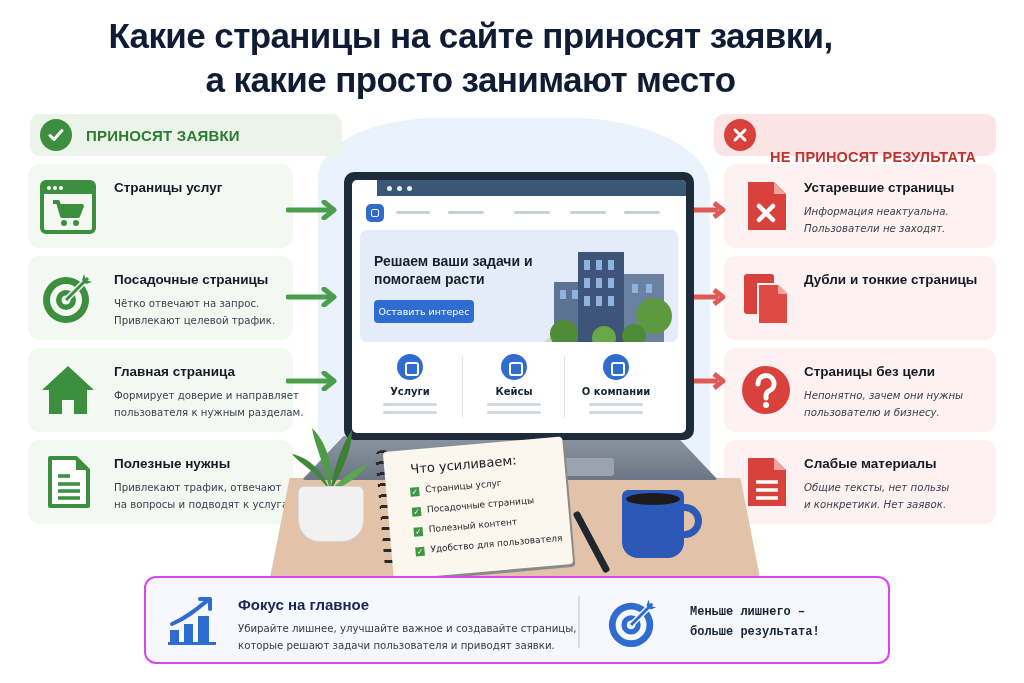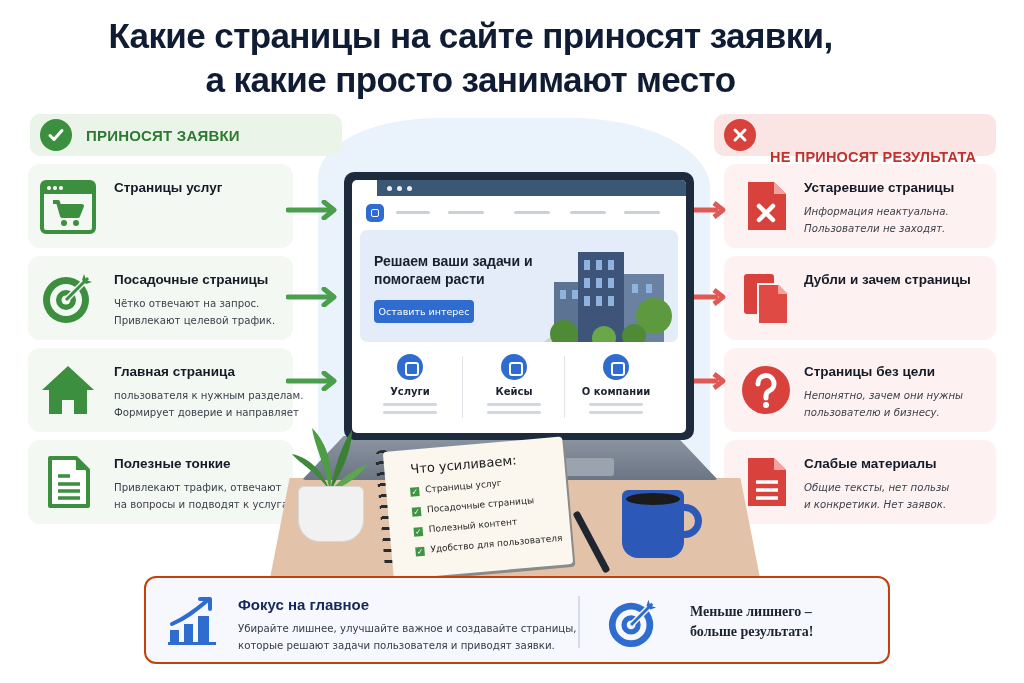--- a/index.html
+++ b/index.html
@@ -80,27 +80,27 @@
   .nb-item b { display: inline-block; width: 9px; height: 9px; background: #3f9544; margin-right: 6px; vertical-align: -1px; color: #fff; font-size: 8px; line-height: 9px; text-align: center; }
   .spiral { position: absolute; left: 380px; top: 450px; width: 14px; height: 120px;
     background: repeating-linear-gradient(#2a2a2a 0 3px, transparent 3px 11px); transform: rotate(-5deg); border-radius: 6px; }
   .pen { position: absolute; left: 588px; top: 508px; width: 7px; height: 68px; background: #1f2630; border-radius: 3px; transform: rotate(-28deg); }
   .mug { position: absolute; left: 622px; top: 490px; width: 62px; height: 68px; background: #2c59b8; border-radius: 6px 6px 16px 16px; }
   .mug::before { content: ""; position: absolute; left: 4px; top: 3px; width: 54px; height: 12px; border-radius: 50%; background: #1b1b1b; }
   .mug-handle { position: absolute; left: 676px; top: 504px; width: 26px; height: 34px; border: 7px solid #2c59b8; border-left: none; border-radius: 0 18px 18px 0; }
 
   
   .banner { position: absolute; left: 144px; top: 576px; width: 746px; height: 88px; background: #f6f8fd;
-    border: 2px solid #c2410c; border-radius: 12px; }
+    border: 2px solid #d946ef; border-radius: 12px; }
   .banner .b-icon1 { position: absolute; left: 22px; top: 18px; width: 50px; height: 50px; }
   .banner .b-title { position: absolute; left: 92px; top: 18px; font-family: "Liberation Sans", sans-serif; font-weight: 700; font-size: 15px; color: #16275a; }
   .banner .b-desc { position: absolute; left: 92px; top: 42px; font-size: 10.2px; line-height: 17px; color: #333a48; white-space: nowrap; }
   .banner .b-div { position: absolute; left: 432px; top: 18px; width: 2px; height: 52px; background: #d6dce8; }
   .banner .b-icon2 { position: absolute; left: 460px; top: 18px; width: 54px; height: 54px; }
-  .banner .b-slogan { position: absolute; left: 544px; top: 24px; font-family: Liberation Serif, serif; font-weight: 700; font-size: 14px; line-height: 20px; color: #1b2333; white-space: nowrap; }
+  .banner .b-slogan { position: absolute; left: 544px; top: 24px; font-family: Liberation Mono, monospace; font-weight: 700; font-size: 12px; line-height: 20px; color: #1b2333; white-space: nowrap; }
 </style>
 </head>
 <body>
 
 <div class="title">
   <div>Какие страницы на сайте приносят заявки,</div>
   <div>а какие просто занимают место</div>
 </div>
 
 <div class="blob"></div>
@@ -154,32 +154,32 @@
       <div>Привлекают целевой трафик.</div>
   </div>
 </div>
 
 <div class="card good" style="top:348px">
   <svg class="icon" viewBox="0 0 56 56">
     <path d="M2 28L28 4l26 24h-7v24H34V38H22v14H9V28z" fill="#3b8f3e"></path>
   </svg>
   <div class="c-title">Главная страница</div>
   <div class="c-desc">
-    <div>пользователя к нужным разделам.</div>
-      <div>Формирует доверие и направляет</div>
+    <div>Формирует доверие и направляет</div>
+      <div>пользователя к нужным разделам.</div>
   </div>
 </div>
 
 <div class="card good" style="top:440px">
   <svg class="icon" viewBox="0 0 56 56">
     <path d="M10 4h26l12 12v36H10z" fill="#fff" stroke="#3b8f3e" stroke-width="4" stroke-linejoin="round"></path>
     <path d="M36 4v12h12z" fill="#3b8f3e"></path>
     <path d="M18 22h12M18 30h22M18 37h22M18 44h22" stroke="#3b8f3e" stroke-width="3.5"></path>
   </svg>
-  <div class="c-title">Полезные тонкие</div>
+  <div class="c-title">Полезные нужны</div>
   <div class="c-desc">
     <div>Привлекают трафик, отвечают</div>
       <div>на вопросы и подводят к услугам.</div>
   </div>
 </div>
 
 <div class="card bad" style="top:164px">
   <svg class="icon" viewBox="0 0 56 56">
     <path d="M10 4h26l12 12v36H10z" fill="#d9413c"></path>
     <path d="M36 4v12h12z" fill="#f3a39f"></path>
@@ -191,21 +191,21 @@
       <div>Пользователи не заходят.</div>
   </div>
 </div>
 
 <div class="card bad" style="top:256px">
   <svg class="icon" viewBox="0 0 56 56">
     <rect x="6" y="4" width="30" height="40" rx="3" fill="#d9413c"></rect>
     <path d="M20 14h20l10 10v30H20z" fill="#e04a44" stroke="#fdf1f1" stroke-width="2"></path>
     <path d="M40 14v10h10z" fill="#f3a39f"></path>
   </svg>
-  <div class="c-title">Дубли и зачем страницы</div>
+  <div class="c-title">Дубли и тонкие страницы</div>
 </div>
 
 <div class="card bad" style="top:348px">
   <svg class="icon" viewBox="0 0 56 56">
     <circle cx="28" cy="28" r="24" fill="#d9413c"></circle>
     <path d="M20 22a8 8 0 1 1 11 7c-2 1-3 2-3 5v2" stroke="#fff" stroke-width="5" fill="none" stroke-linecap="round"></path>
     <circle cx="28" cy="43" r="3" fill="#fff"></circle>
   </svg>
   <div class="c-title">Страницы без цели</div>
   <div class="c-desc">

